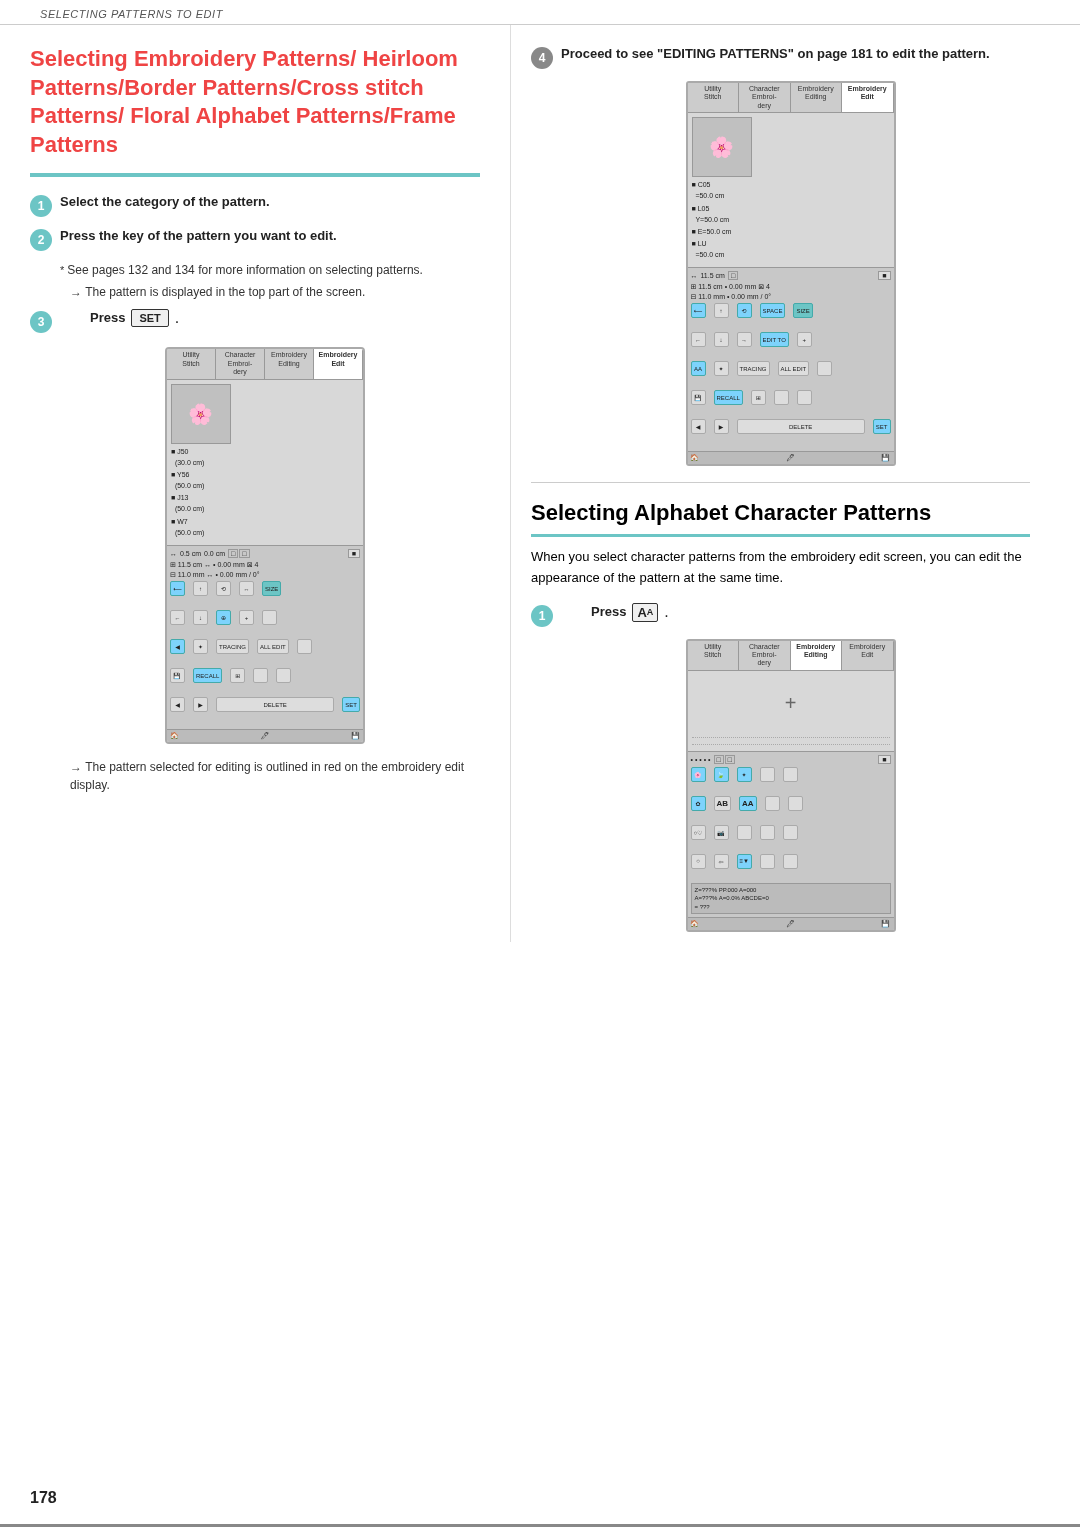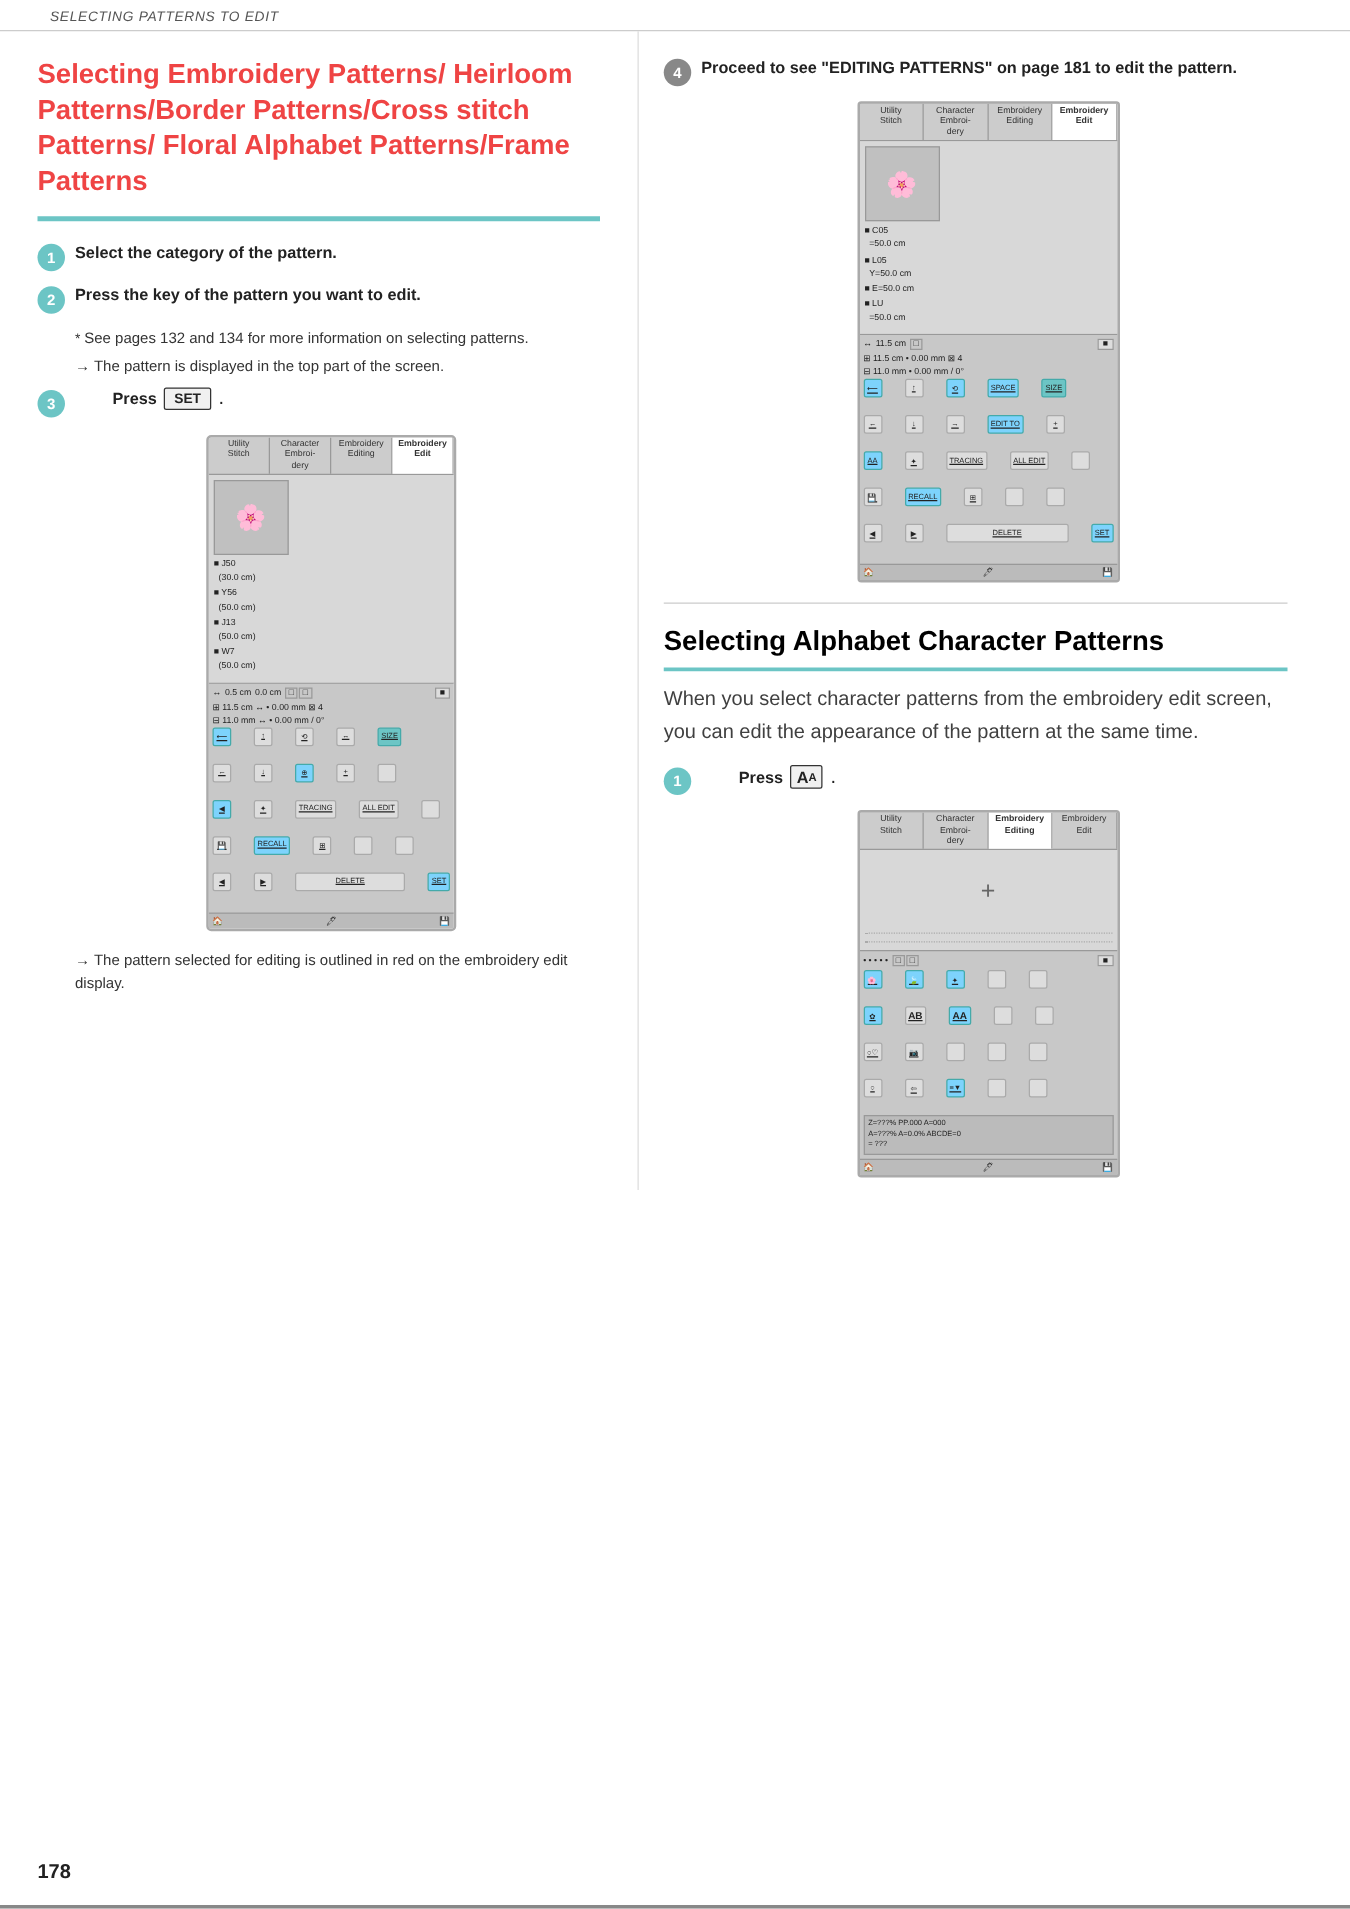--- a/index.html
+++ b/index.html
@@ -121,21 +121,21 @@
     }
 
     .note-item::before {
       content: "* ";
       font-size: 11px;
     }
 
     .arrow-note {
       font-size: 12px;
       color: #333;
-      margin-left: 30px;
+      margin-left: 40px;
       margin-bottom: 8px;
       line-height: 1.5;
     }
 
     .arrow-note::before {
       content: "→ ";
     }
 
     
     .press-container {
@@ -240,41 +240,40 @@
       align-items: center;
       justify-content: space-between;
       padding: 2px 3px;
       background: #bbb;
       border-top: 1px solid #999;
       font-size: 7px;
     }
 
     
     .description-text {
-      font-size: 16px;
-      color: #404040;
+      font-size: 13px;
+      color: #000000;
       line-height: 1.6;
       margin-bottom: 14px;
     }
 
     
     .page-footer {
       position: absolute;
       bottom: 20px;
       left: 30px;
       font-size: 16px;
       font-weight: bold;
       color: #222;
     }
 
     .screen-row {
       display: flex;
-      gap: 18px;
+      gap: 8px;
       margin-bottom: 14px;
-      text-decoration: underline;
     }
 
     .screen-btn-sm {
       background: #ddd;
       border: 1px solid #aaa;
       border-radius: 2px;
       height: 15px;
       min-width: 15px;
       display: flex;
       align-items: center;

